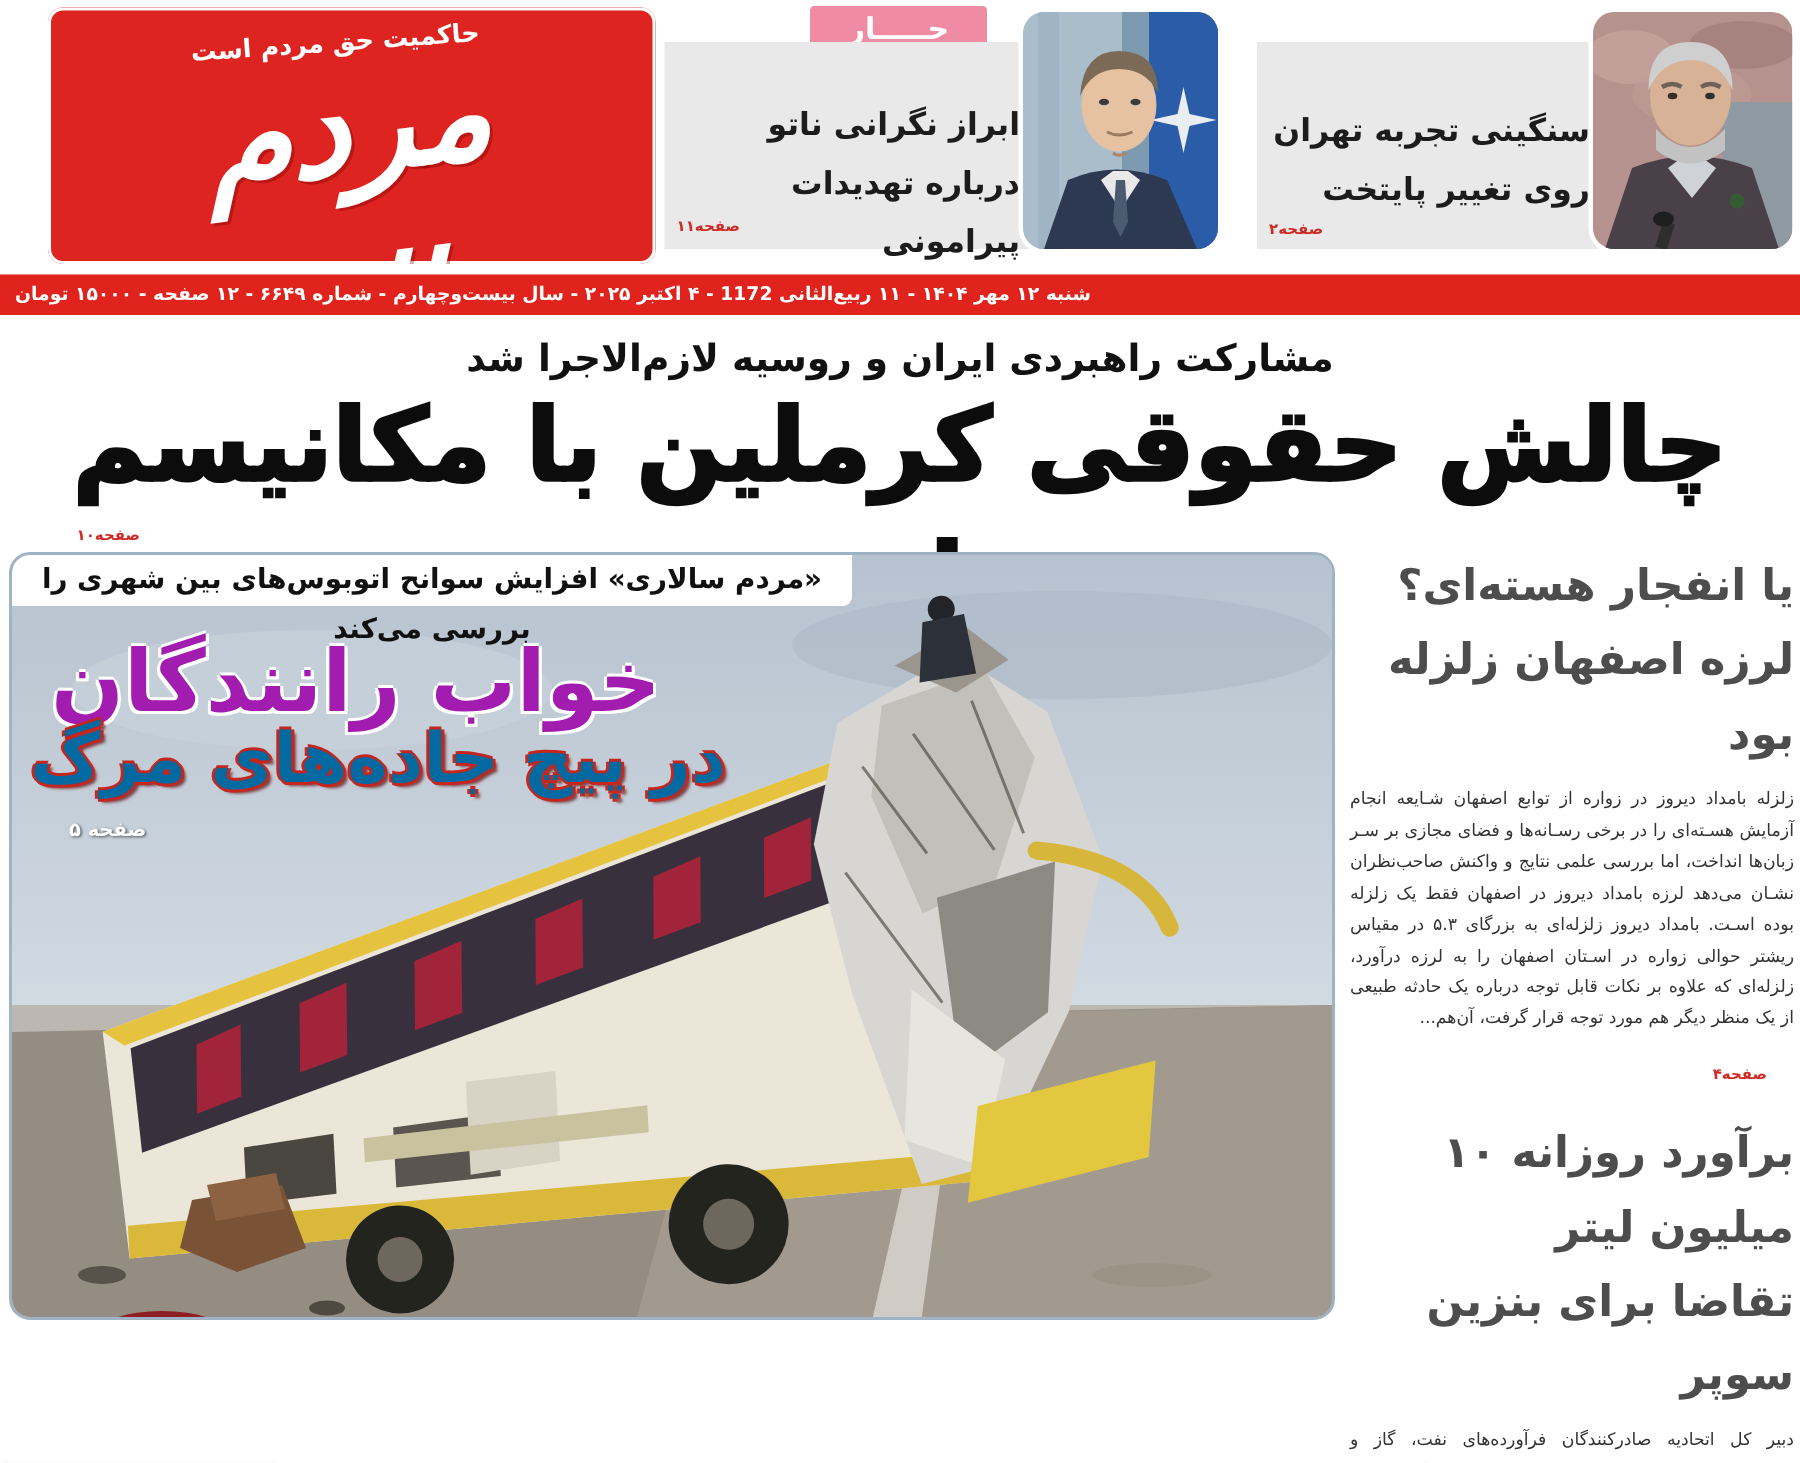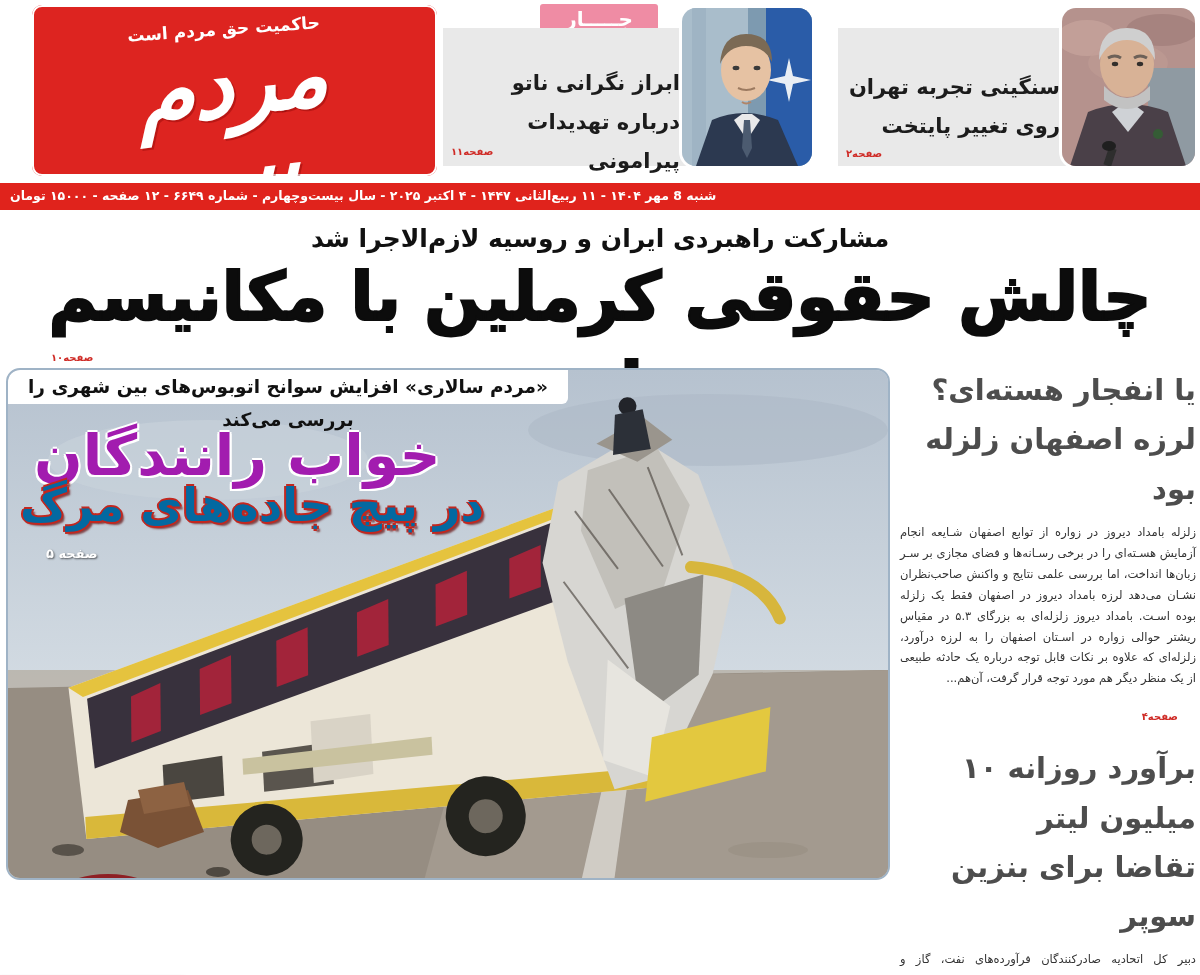--- a/index.html
+++ b/index.html
@@ -135,21 +135,21 @@
       <path d="M46 50 Q53 46 59 50" stroke="#6d6158" stroke-width="3" fill="none"></path>
       <path d="M72 50 Q78 46 85 50" stroke="#6d6158" stroke-width="3" fill="none"></path>
       <ellipse cx="53" cy="56" rx="3.2" ry="2.2" fill="#332f2c"></ellipse>
       <ellipse cx="78" cy="56" rx="3.2" ry="2.2" fill="#332f2c"></ellipse>
       <rect x="44" y="140" width="8" height="18" fill="#2e2e2e" transform="rotate(18 48 149)"></rect>
       <ellipse cx="47" cy="138" rx="7" ry="5" fill="#1f1f1f"></ellipse>
     </svg>
   </div>
 
   <div class="abs date-bar">
-    <span>شنبه 8 مهر ۱۴۰۴ - ۱۱ ربیع‌الثانی ۱۴۴۷ - ۴ اکتبر ۲۰۲۵ - سال بیست‌وچهارم - شماره ۶۶۴۹ - ۱۲ صفحه - ۱۵۰۰۰ تومان</span>
+    <span>شنبه ۱۲ مهر ۱۴۰۴ - ۱۱ ربیع‌الثانی 1172 - ۴ اکتبر ۲۰۲۵ - سال بیست‌وچهارم - شماره ۶۶۴۹ - ۱۲ صفحه - ۱۵۰۰۰ تومان</span>
   </div>
 
   <div class="abs kicker">مشارکت راهبردی ایران و روسیه لازم‌الاجرا شد</div>
   <div class="abs main-headline">چالش حقوقی کرملین با مکانیسم ماشه</div>
   <div class="abs page-ref lead-ref">صفحه۱۰</div>
 
   <div class="abs photo-box">
     <svg class="scene" width="884" height="570" viewBox="0 0 884 570">
       <defs>
         <linearGradient id="sky" x1="0" y1="0" x2="0" y2="1">

